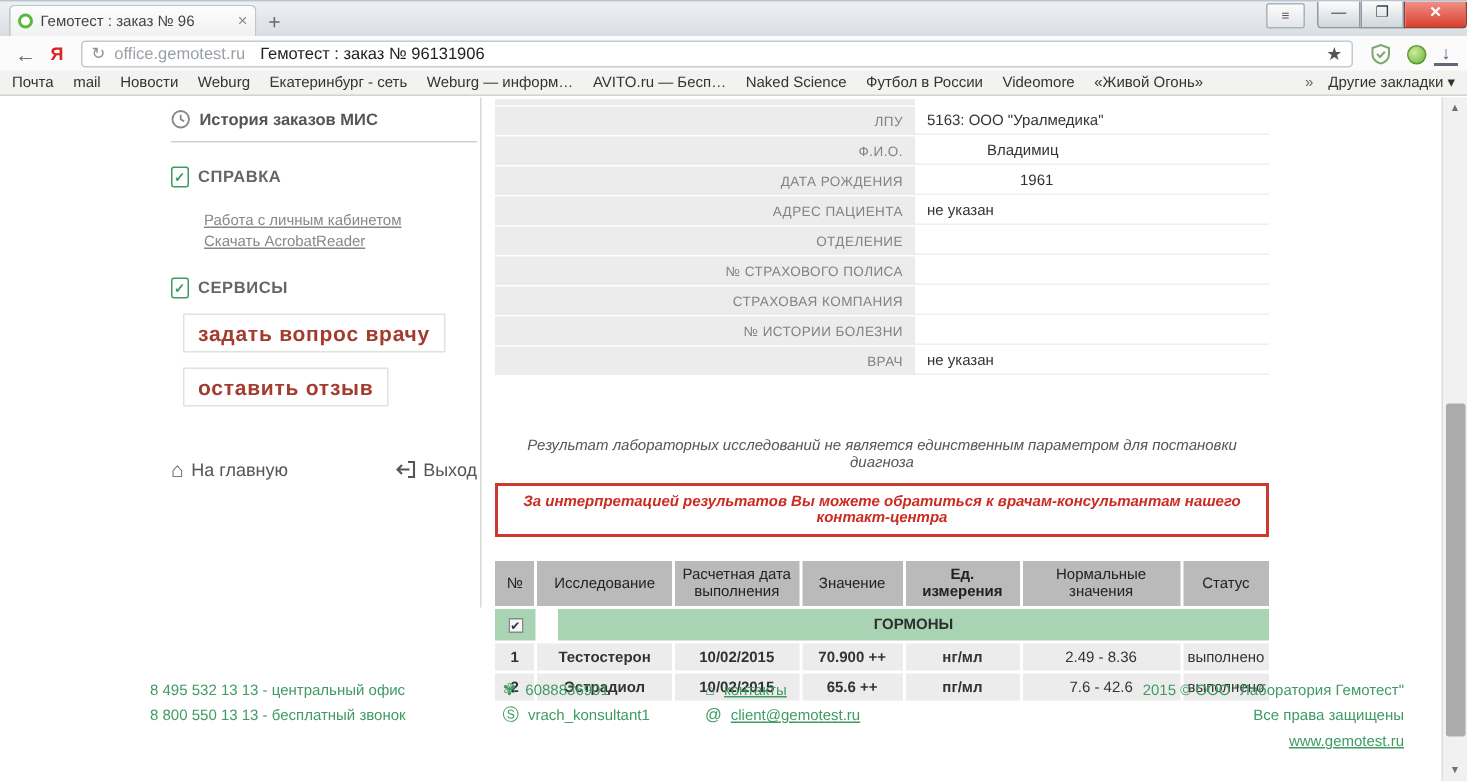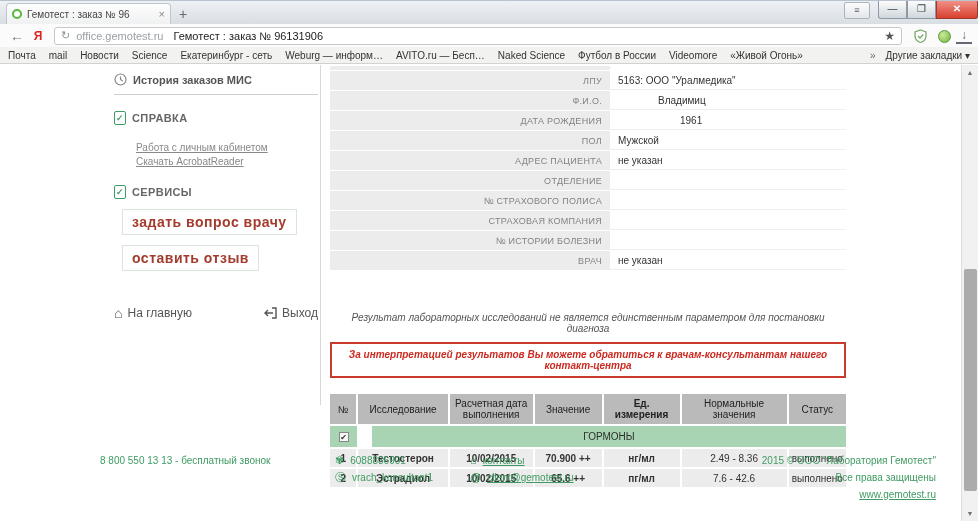--- a/index.html
+++ b/index.html
@@ -87,21 +87,21 @@
   }
   
   .rtable { margin-top: 16px; font-size: 10px; }
   .trow { display: flex; margin-bottom: 2px; }
   .cell { margin-right: 2px; padding: 3px 2px; text-align: center; }
   .cell:last-child { margin-right: 0; }
   .c0 { width: 27px; } .c1 { width: 92px; } .c2 { width: 85px; } .c3 { width: 69px; }
   .c4 { width: 78px; font-weight: bold; } .c5 { width: 108px; } .c6 { width: 59px; }
   .hdr .cell { background: #bababa; color: #222; display: flex; align-items: center; justify-content: center; min-height: 30px; line-height: 11px; }
   .grp .cell { background: #a8d4b3; min-height: 21px; }
-  .grp .gname { flex: 1; font-weight: normal; color: #2e2e2e; display: flex; align-items: center; justify-content: center; margin-left: 13px; }
+  .grp .gname { flex: 1; font-weight: bold; color: #2e2e2e; display: flex; align-items: center; justify-content: center; margin-left: 13px; }
   .chk { width: 10px; height: 10px; background: #f6f6f6; border: 1px solid #888; margin: 3px auto 0; font-size: 8px; line-height: 9px; color: #333; }
   .dr .cell { background: #ececec; min-height: 18px; padding-top: 4px; }
   .dr .b { font-weight: bold; }
   
   .footer { position: absolute; left: 100px; right: 25px; bottom: 18px; display: flex; font-size: 10px; color: #3f9b63; }
   .footer a { color: #3f9b63; text-align: center; }
   .f-col { line-height: 17px; }
   .f-phones { width: 235px; }
   .f-im { width: 135px; }
   .f-im .ic, .f-links .ic { color: #3f9b63; margin-right: 6px; font-size: 11px; }
@@ -147,21 +147,21 @@
       </svg>
   </span>
   <span class="tool-ico"><span class="ext-circle"></span></span>
   <span class="tool-ico" style="border-bottom:2px solid #667;width:16px;">↓</span>
 </div>
 
 <div class="bookmarksbar">
   <span class="bm">Почта</span>
   <span class="bm">mail</span>
   <span class="bm">Новости</span>
-  <span class="bm">Science</span>
+  <span class="bm">Weburg</span>
   <span class="bm">Екатеринбург - сеть</span>
   <span class="bm">Weburg — информ…</span>
   <span class="bm">AVITO.ru — Бесп…</span>
   <span class="bm">Naked Science</span>
   <span class="bm">Футбол в России</span>
   <span class="bm">Videomore</span>
   <span class="bm">«Живой Огонь»</span>
   <span class="bm-more">»</span>
   <span class="bm-other">Другие закладки ▾</span>
 </div>
@@ -213,24 +213,20 @@
         <div class="flabel">ЛПУ</div>
         <div class="fvalue">5163: ООО "Уралмедика"</div>
       </div>
       <div class="frow">
         <div class="flabel">Ф.И.О.</div>
         <div class="fvalue" style="padding-left:48px;">Владимиц</div>
       </div>
       <div class="frow">
         <div class="flabel">ДАТА РОЖДЕНИЯ</div>
         <div class="fvalue" style="padding-left:70px;">1961</div>
-      </div>
-      <div class="frow">
-        <div class="flabel">ПОЛ</div>
-        <div class="fvalue">Мужской</div>
       </div>
       <div class="frow">
         <div class="flabel">АДРЕС ПАЦИЕНТА</div>
         <div class="fvalue">не указан</div>
       </div>
       <div class="frow">
         <div class="flabel">ОТДЕЛЕНИЕ</div>
         <div class="fvalue"></div>
       </div>
       <div class="frow">
@@ -286,20 +282,21 @@
           <div class="cell c4">пг/мл</div>
           <div class="cell c5">7.6 - 42.6</div>
           <div class="cell c6">выполнено</div>
         </div>
       </div>
     </div>
   </div>
 
   <div class="footer">
     <div class="f-col f-phones">
+      <div>8 495 532 13 13 - центральный офис</div>
       <div>8 800 550 13 13 - бесплатный звонок</div>
     </div>
     <div class="f-col f-im">
       <div><span class="ic">✾</span><span>6088836901</span></div>
       <div><span class="ic">Ⓢ</span><span>vrach_konsultant1</span></div>
     </div>
     <div class="f-col f-links">
       <div><span class="ic">⌂</span><a href="#">контакты</a></div>
       <div><span class="ic">@</span><a href="#">client@gemotest.ru</a></div>
     </div>

